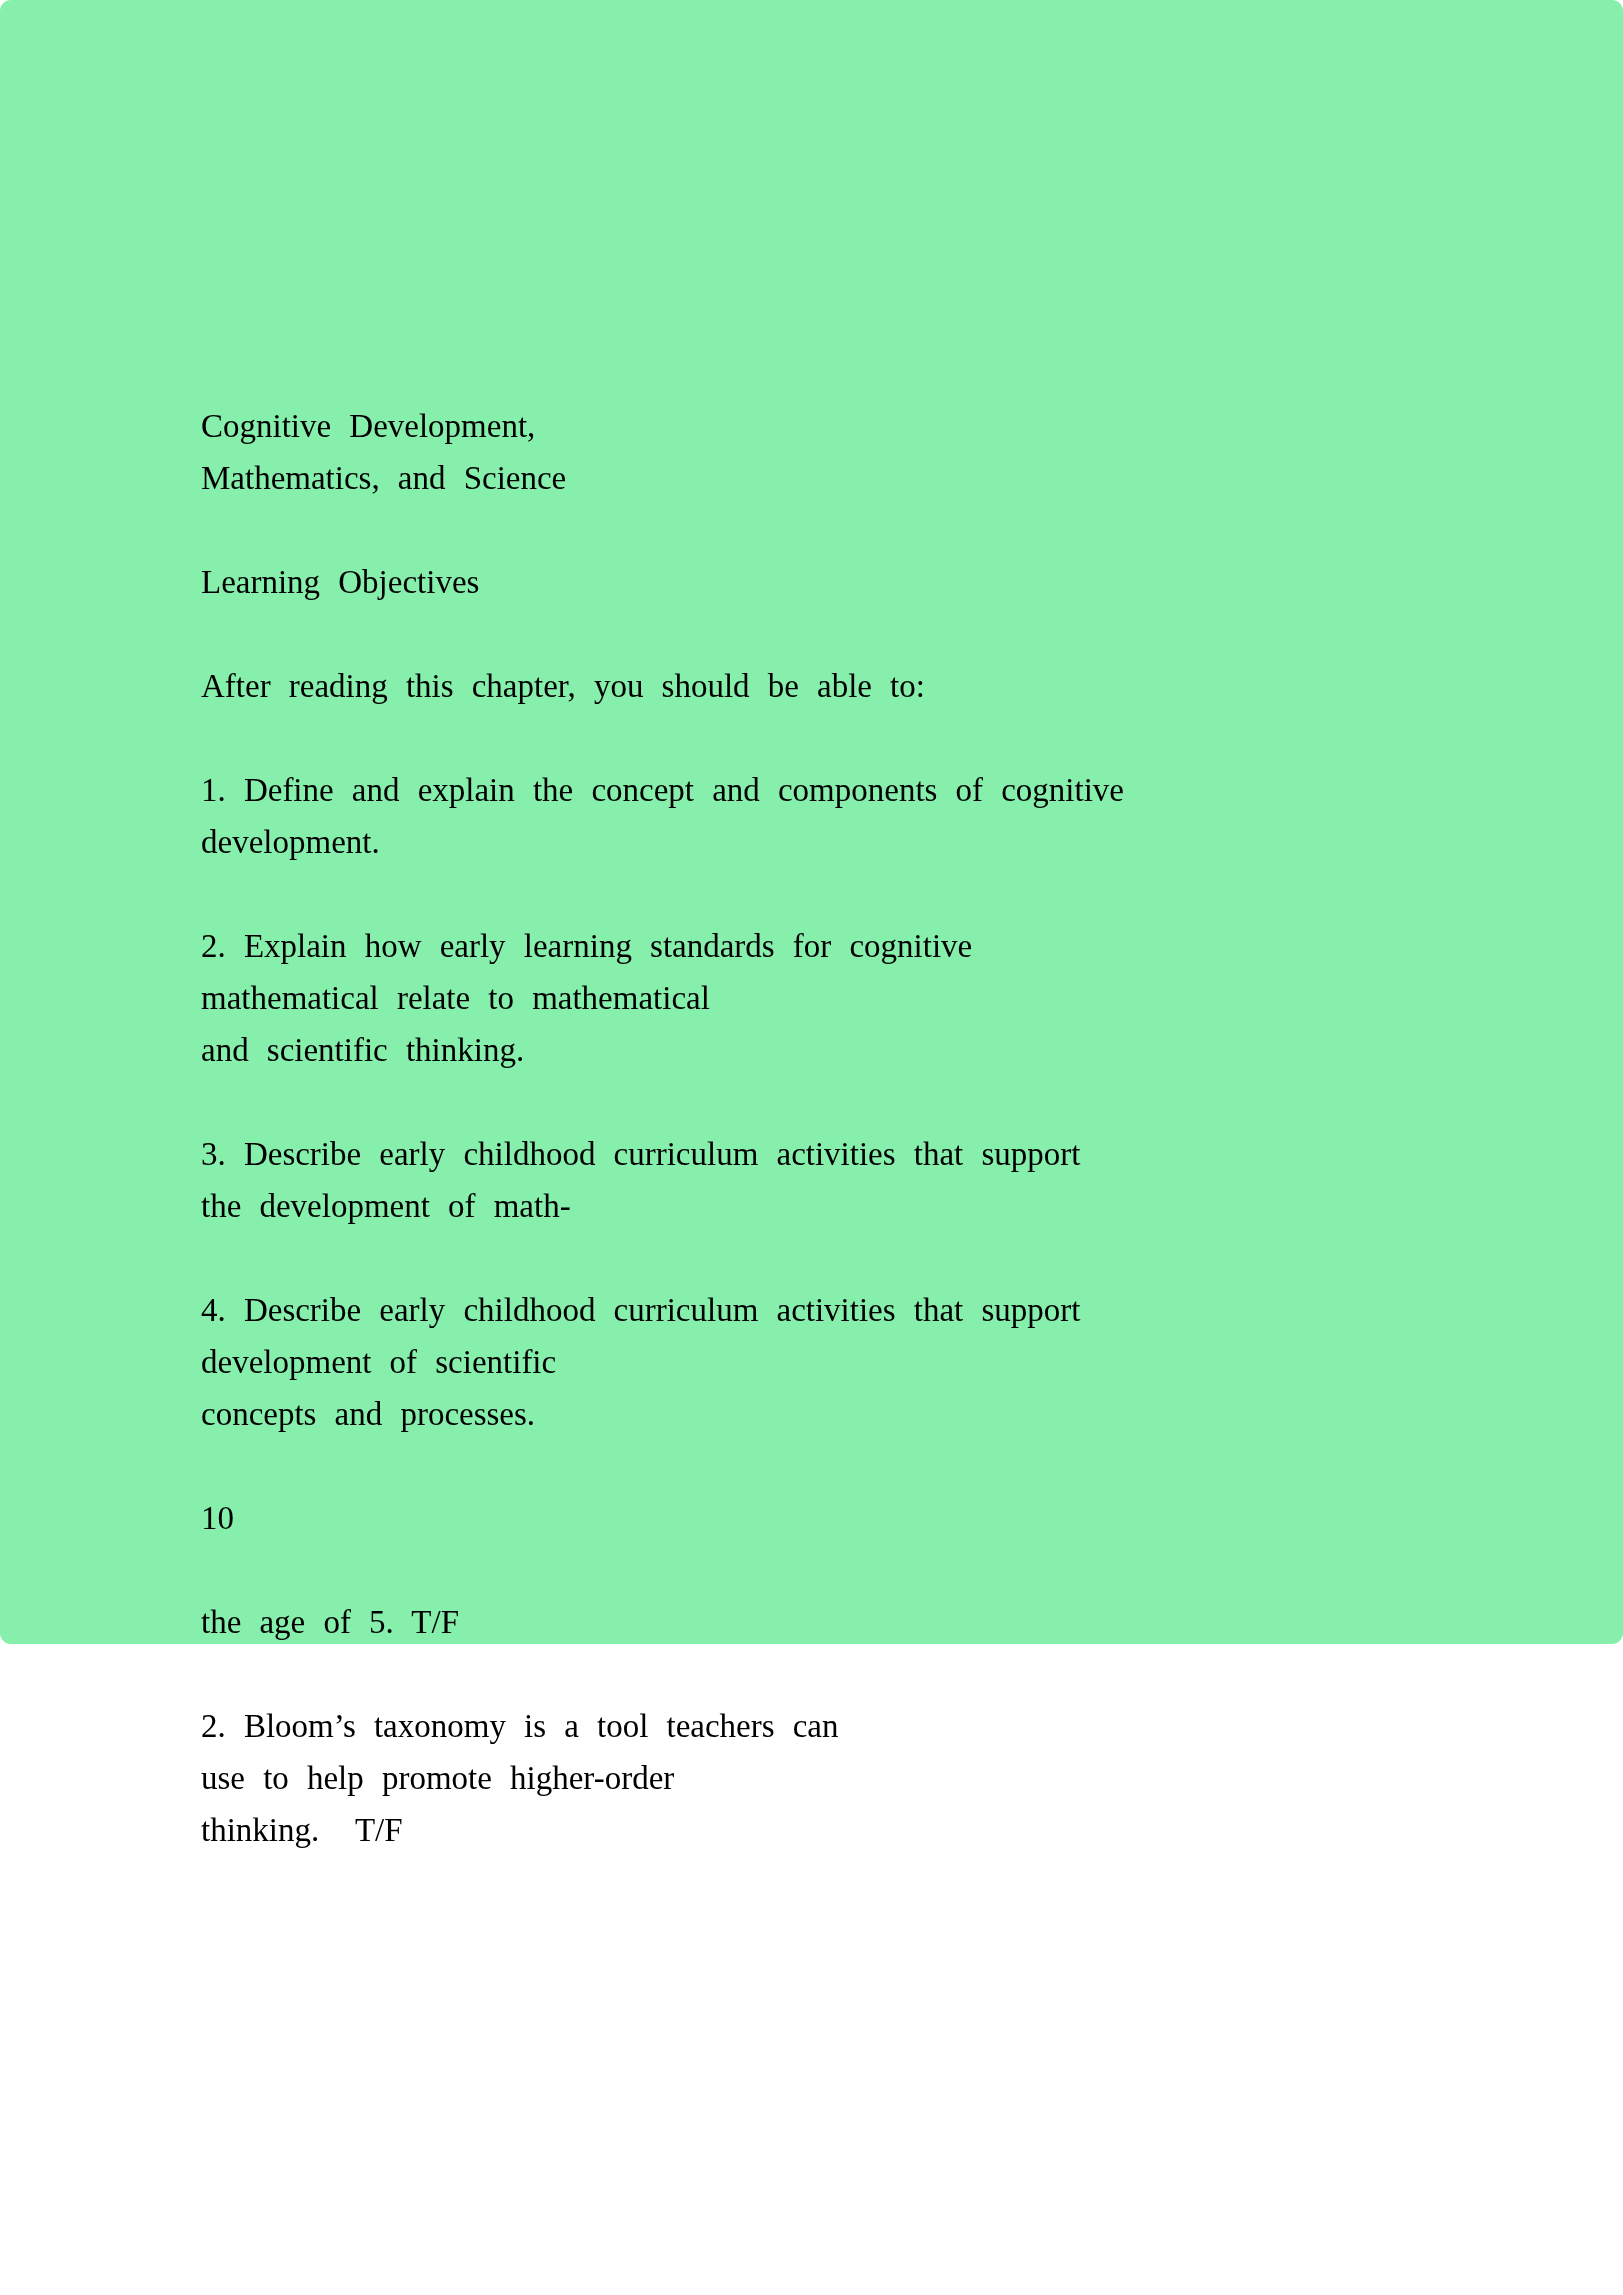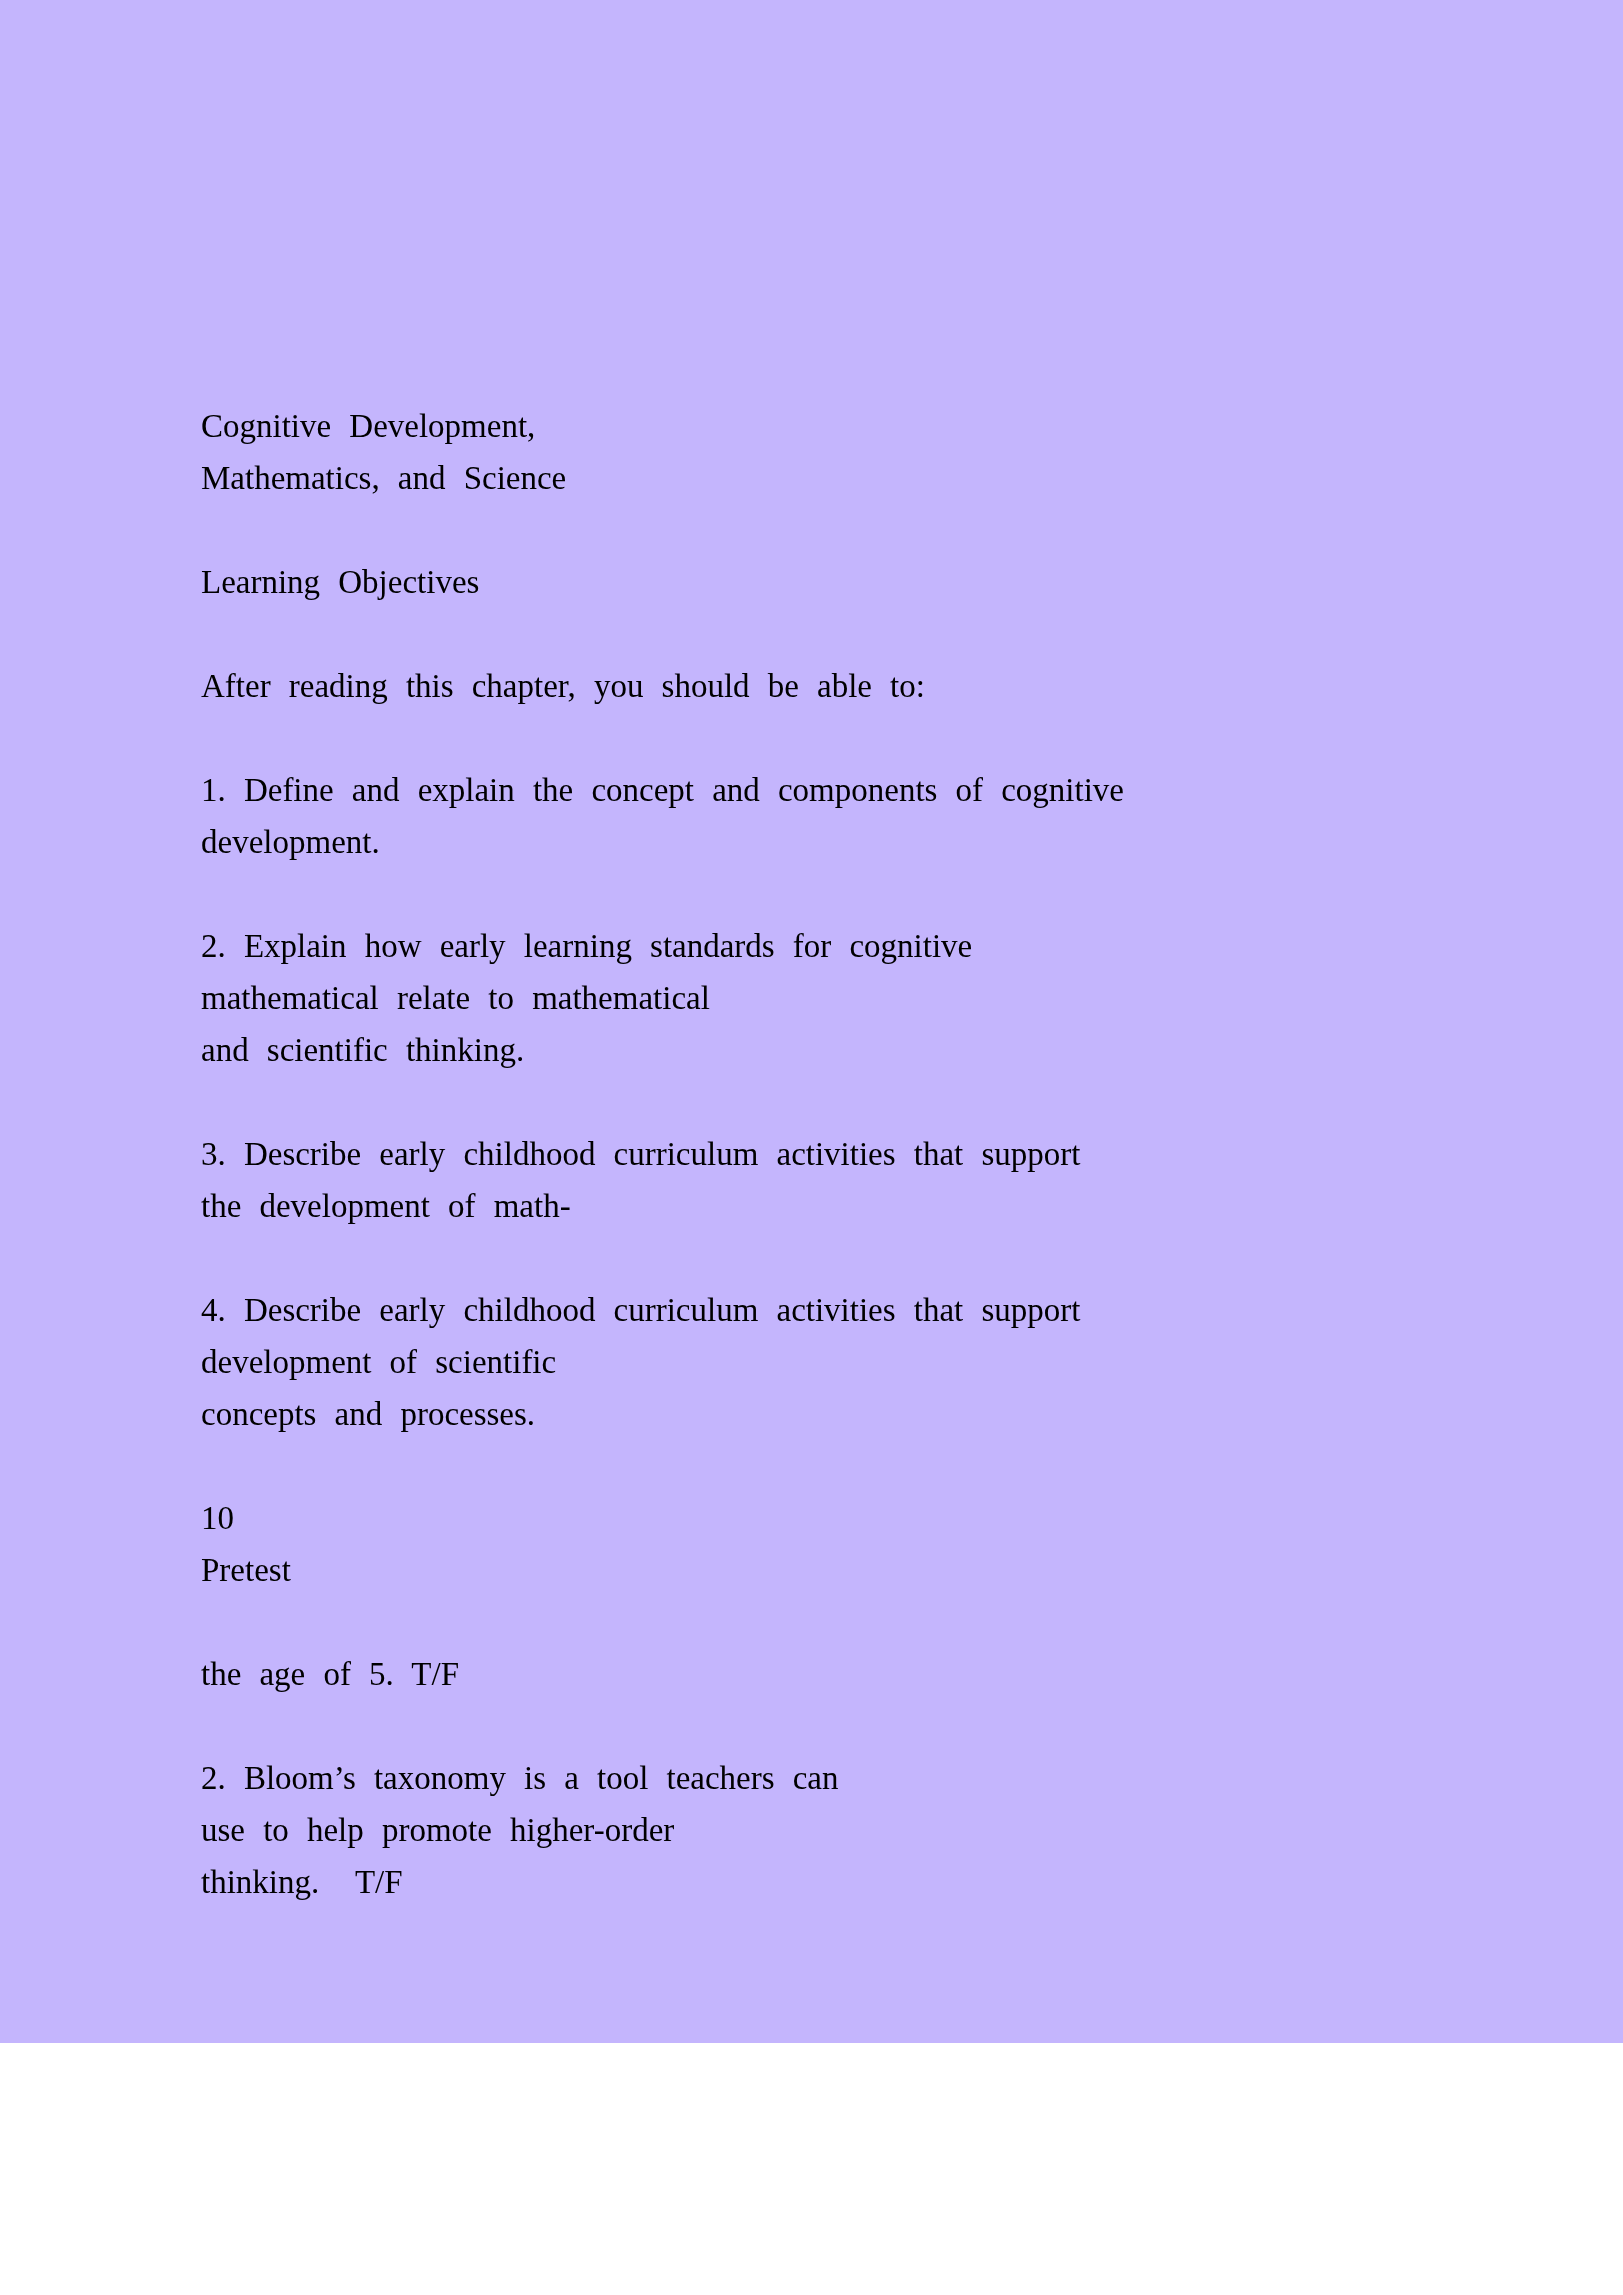--- a/index.html
+++ b/index.html
@@ -4,23 +4,24 @@
 <style>
   * { margin: 0; padding: 0; box-sizing: border-box; }
   html, body {
     width: 1623px;
     height: 2295px;
     background: #ffffff;
     overflow: hidden;
   }
   .page {
     width: 1623px;
-    height: 2043px;
-    background: #c4b5fd;
+    height: 1644px;
+    background: #86efac;
     position: relative;
+    border-radius: 11px;
   }
   .content {
     position: absolute;
     top: 400px;
     left: 201px;
     right: 95px;
     color: #000000;
     font-family: "Liberation Serif", "DejaVu Serif", serif;
     font-size: 33px;
     line-height: 52px;
@@ -73,21 +74,20 @@
     </div>
 
     <div class="paragraph">
       <div class="line">4. Describe early childhood curriculum activities that support</div>
       <div class="line">development of scientific</div>
       <div class="line">concepts and processes.</div>
     </div>
 
     <div class="paragraph">
       <div class="line">10</div>
-      <div class="line">Pretest</div>
     </div>
 
     <div class="paragraph">
       <div class="line">the age of 5. T/F</div>
     </div>
 
     <div class="paragraph">
       <div class="line">2. Bloom’s taxonomy is a tool teachers can</div>
       <div class="line">use to help promote higher-order</div>
       <div class="line">thinking.  T/F</div>

